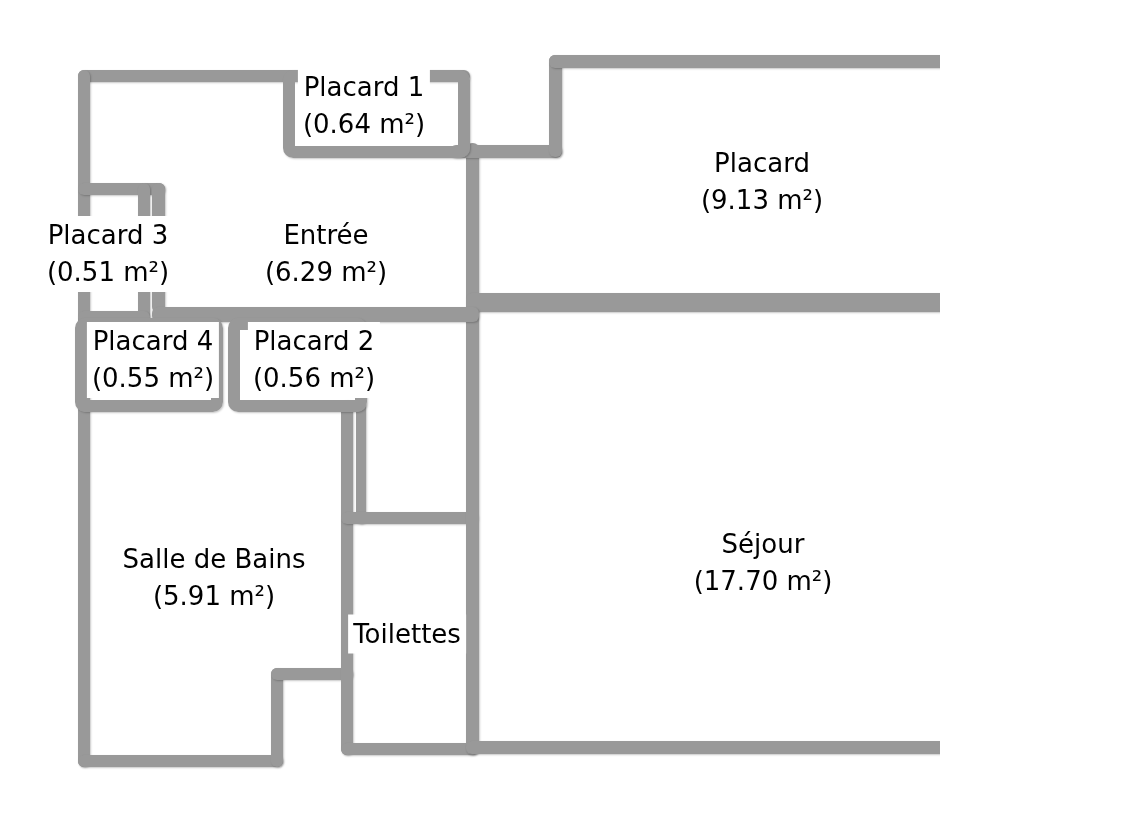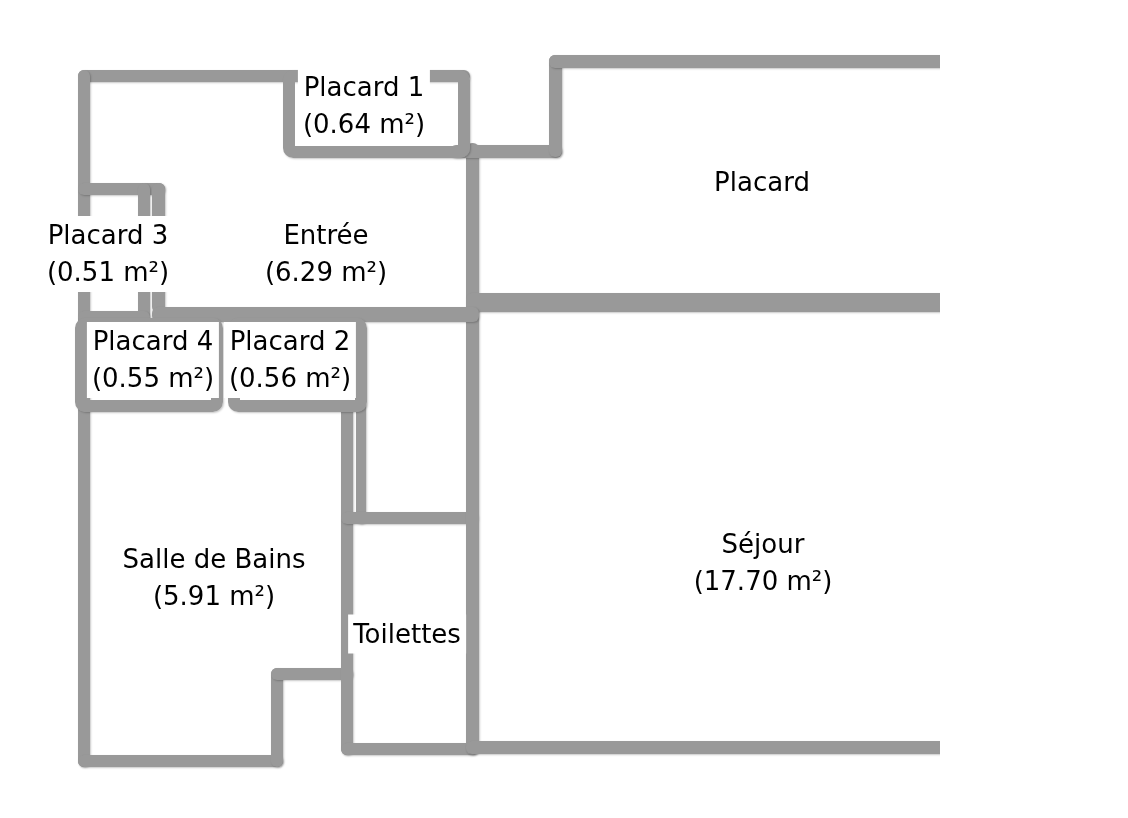--- a/index.html
+++ b/index.html
@@ -66,34 +66,35 @@
     <div class="wall" style="left: 78px; top: 311px; width: 72px; height: 12px;"></div>
     <div class="closet-box" style="left: 283px; top: 70px; width: 187px; height: 88px;"></div>
     <div class="closet-box" style="left: 75px; top: 318px; width: 148px; height: 94px;"></div>
     <div class="closet-box" style="left: 228px; top: 318px; width: 139px; height: 94px;"></div>
     <div class="room-label" style="left: 364px; top: 106px;">
       <span class="line">Placard 1</span>
       <span class="line">(0.64 m²)</span>
     </div>
     <div class="room-label" style="left: 762px; top: 182px;">
       <span class="line">Placard</span>
+      <span class="line">(9.13 m²)</span>
     </div>
     <div class="room-label" style="left: 108px; top: 254px;">
       <span class="line">Placard 3</span>
       <span class="line">(0.51 m²)</span>
     </div>
     <div class="room-label" style="left: 294px; top: 254px; margin-left: 32px;">
       <span class="line">Entrée</span>
       <span class="line">(6.29 m²)</span>
     </div>
     <div class="room-label" style="left: 153px; top: 360px;">
       <span class="line">Placard 4</span>
       <span class="line">(0.55 m²)</span>
     </div>
-    <div class="room-label" style="left: 290px; top: 360px; text-align: center;">
+    <div class="room-label" style="left: 314px; top: 360px; text-align: center;">
       <span class="line">Placard 2</span>
       <span class="line">(0.56 m²)</span>
     </div>
     <div class="room-label" style="left: 214px; top: 578px;">
       <span class="line">Salle de Bains</span>
       <span class="line">(5.91 m²)</span>
     </div>
     <div class="room-label" style="left: 407px; top: 634px;">
       <span class="line">Toilettes</span>
     </div>

